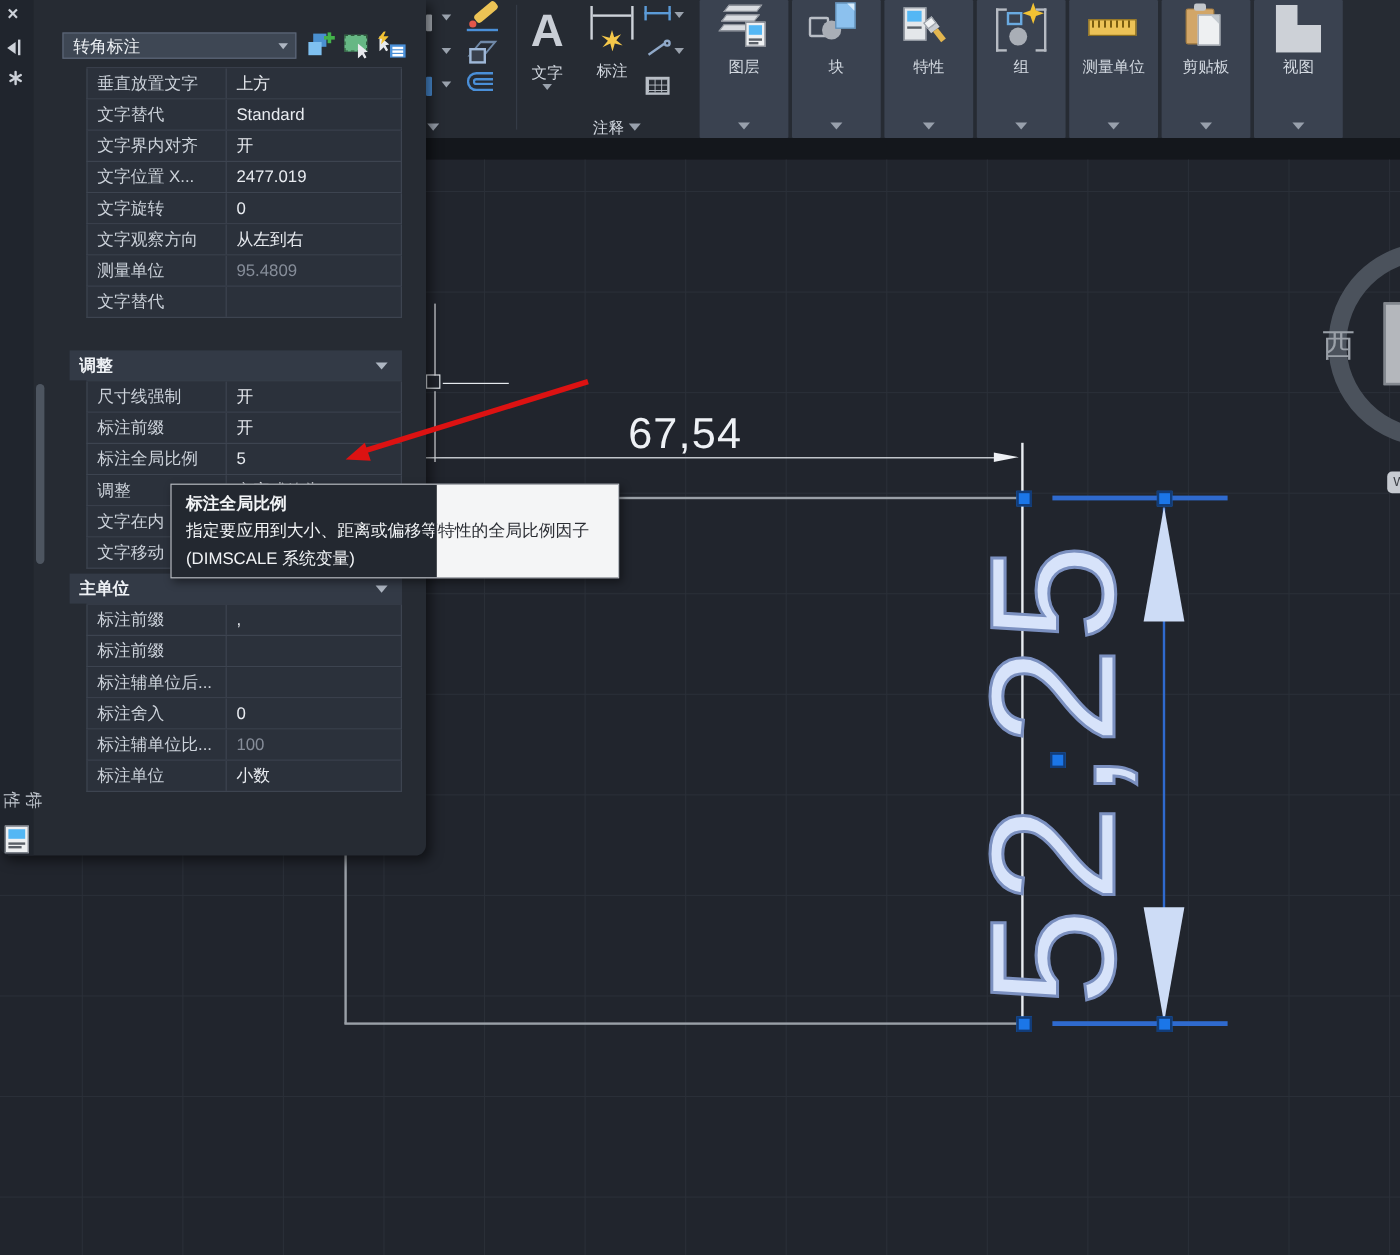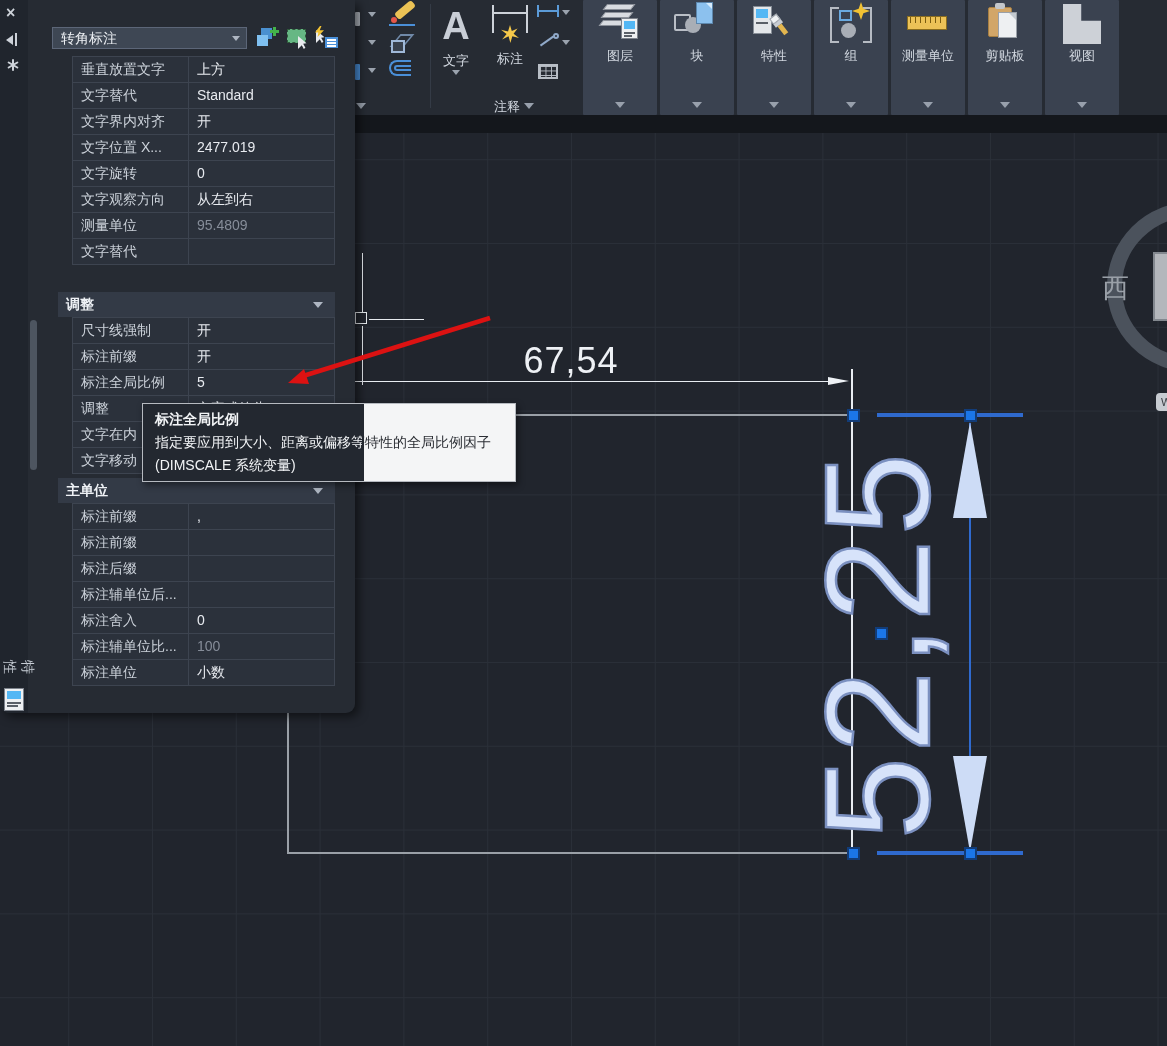--- a/index.html
+++ b/index.html
@@ -469,24 +469,20 @@
     <div class="rows" id="rows-units" style="top:503px;">
         <div class="prow">
           <span class="plabel">标注前缀</span>
           <span class="pvalue">,</span>
         </div>
         <div class="prow">
           <span class="plabel">标注前缀</span>
           <span class="pvalue"></span>
         </div>
         <div class="prow">
-          <span class="plabel">标注后缀</span>
-          <span class="pvalue"></span>
-        </div>
-        <div class="prow">
           <span class="plabel">标注辅单位后...</span>
           <span class="pvalue"></span>
         </div>
         <div class="prow">
           <span class="plabel">标注舍入</span>
           <span class="pvalue">0</span>
         </div>
         <div class="prow">
           <span class="plabel">标注辅单位比...</span>
           <span class="pvalue muted">100</span>

